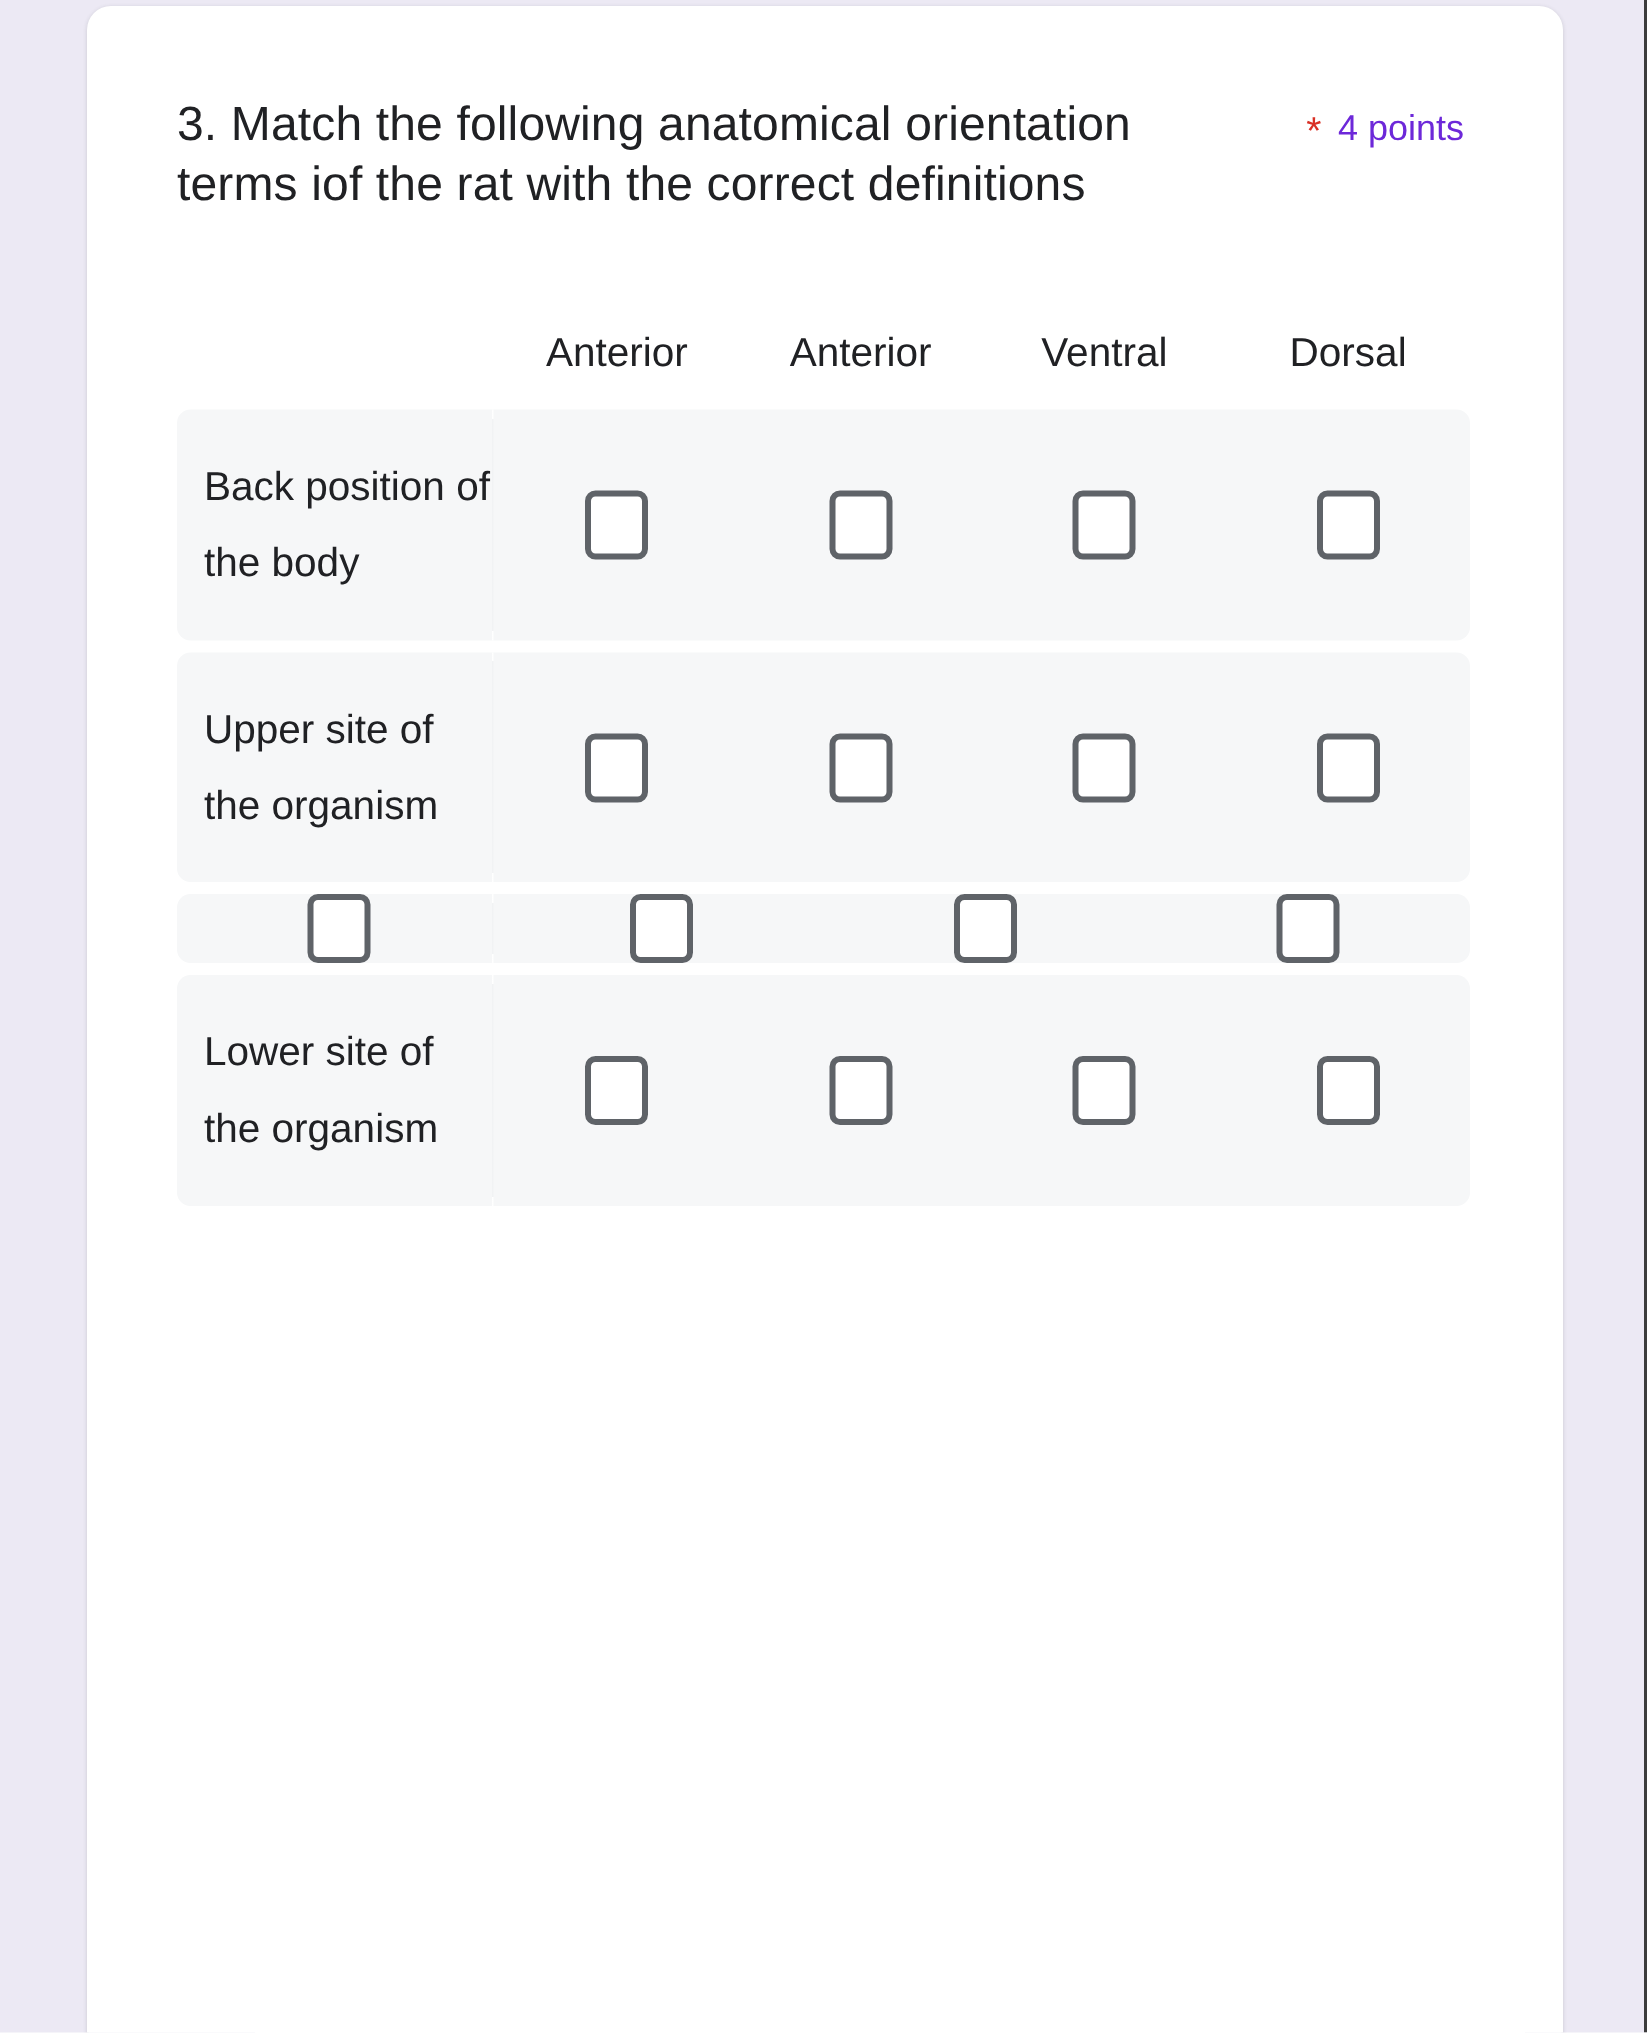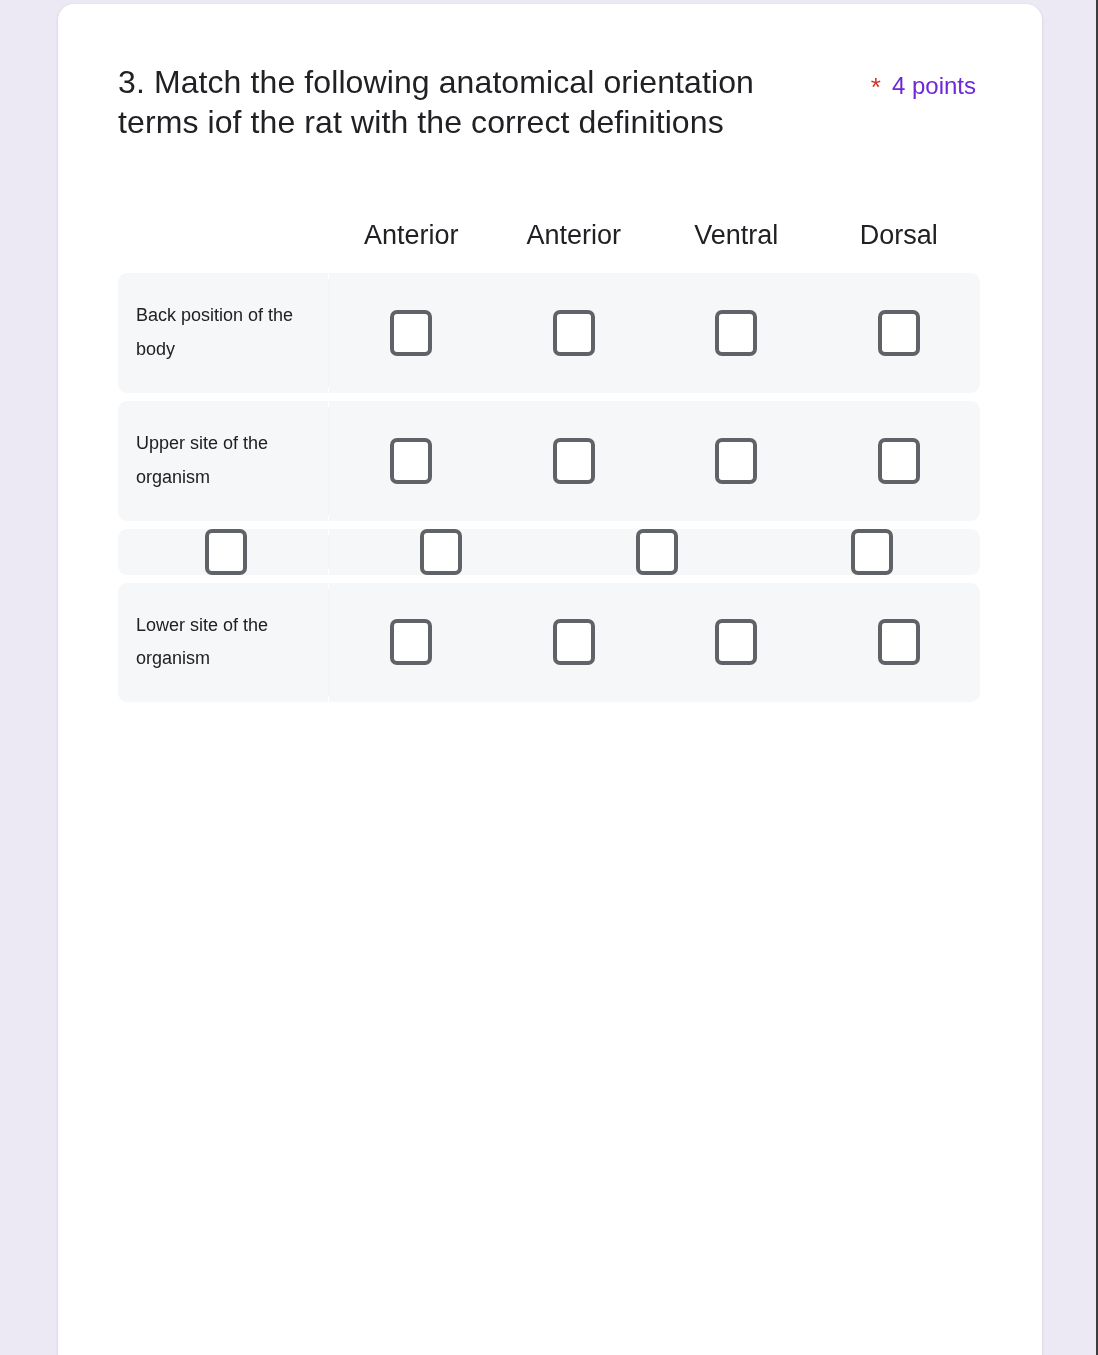--- a/index.html
+++ b/index.html
@@ -115,21 +115,21 @@
     background: #f6f7f8;
     border-radius: 9px;
     margin-bottom: 8px;
     position: relative;
   }
   .grid-row .row-label {
     width: 212px;
     flex: 0 0 212px;
     padding: 26px 0 26px 18px;
     box-sizing: border-box;
-    font-size: 18px;
+    font-size: 27px;
     line-height: 1.88;
     color: #202124;
     display: flex;
     align-items: center;
   }
   .row-divider {
     position: absolute;
     left: 210px;
     top: 0;
     bottom: 0;

